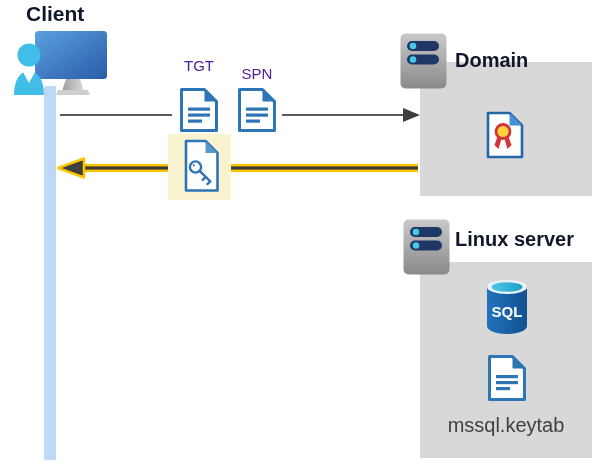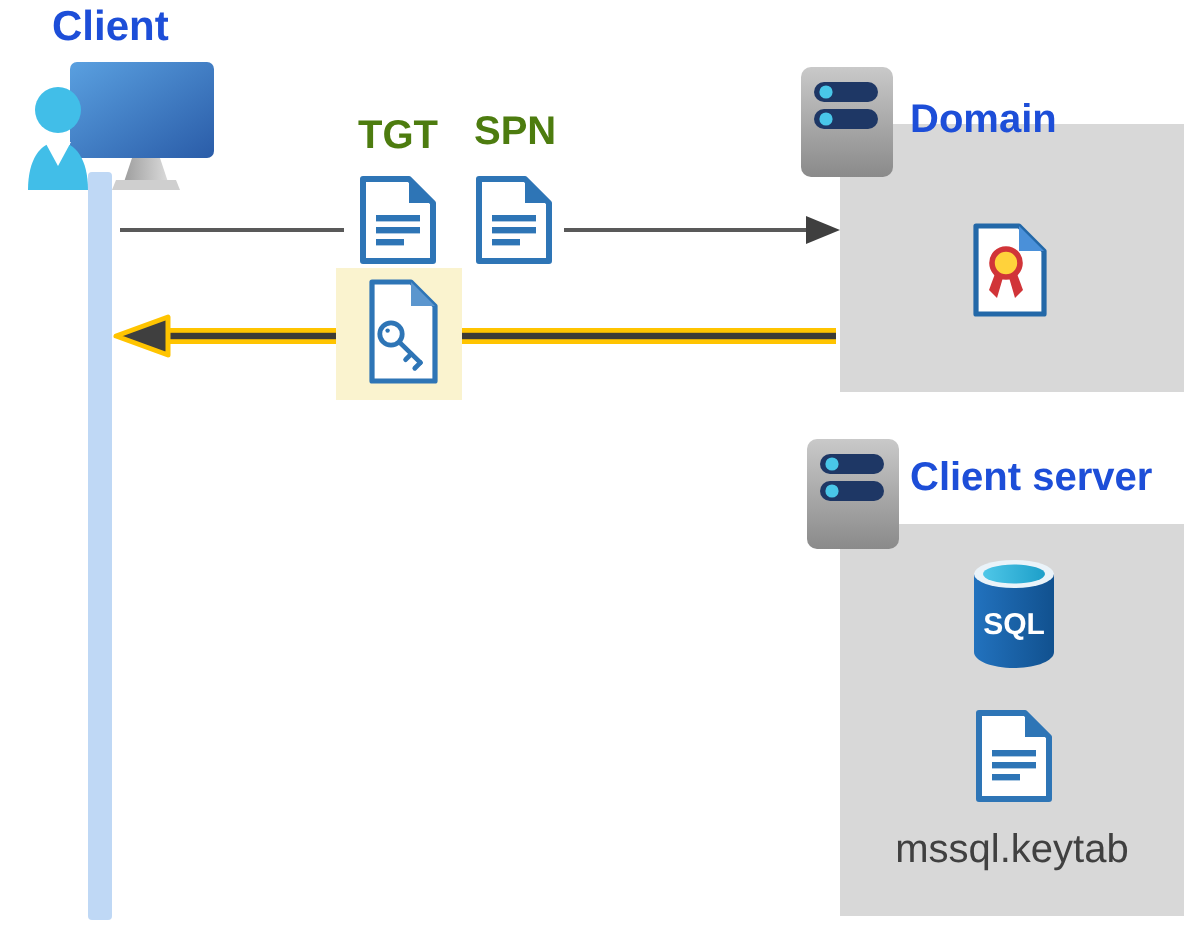--- a/index.html
+++ b/index.html
@@ -1,30 +1,30 @@
 <!DOCTYPE html>
 <html><head>
 <meta charset="utf-8">
 <style>
   html,body{margin:0;padding:0;background:#fff;}
   .canvas{position:relative;width:600px;height:468px;background:#ffffff;overflow:hidden;
           font-family:"Liberation Sans","DejaVu Sans",sans-serif;}
   .abs{position:absolute;}
-  .title{font-weight:700;color:#1d4ed8;font-size:21px;line-height:25px;white-space:nowrap;}
-  .subtle{color:#4d7c0f;font-size:20px;white-space:nowrap;font-weight:bold;}
+  .title{font-weight:700;color:#0f172a;font-size:21px;line-height:25px;white-space:nowrap;}
+  .subtle{color:#4c1d95;font-size:15px;white-space:nowrap;}
   .client-label{left:26px;top:1px;}
   .client-icon{left:12px;top:30px;}
   .lifeline{left:44px;top:86px;width:12px;height:374px;background:#BFD8F5;border-radius:2px;}
   .req-line{left:60px;top:114px;width:344px;height:2px;background:#595959;}
   .req-head{left:403px;top:108px;width:0;height:0;
             border-top:7px solid transparent;border-bottom:7px solid transparent;
             border-left:17px solid #3F3F3F;}
   .doc-backing{left:172px;top:84px;width:110px;height:50px;background:#ffffff;}
   .tgt-label{left:179px;top:57px;width:40px;text-align:center;}
-  .spn-label{left:237px;top:55px;width:40px;}
+  .spn-label{left:237px;top:65px;width:40px;text-align:center;}
   .tgt-doc{left:179px;top:87px;}
   .spn-doc{left:237px;top:87px;}
   .resp-arrow{left:56px;top:155px;}
   .highlight{left:168px;top:134px;width:63px;height:66px;background:#FAF3CF;}
   .key-doc{left:184px;top:139px;}
   .dc-box{left:420px;top:62px;width:172px;height:134px;background:#D8D8D8;}
   .dc-server{left:400px;top:33px;}
   .dc-label{left:455px;top:5px;font-size:20px;margin-top:43px;}
   .cert-icon{left:486px;top:111px;}
   .ls-box{left:420px;top:262px;width:172px;height:196px;background:#D8D8D8;}
@@ -136,21 +136,21 @@
   </svg>
 
   <div class="abs ls-box"></div>
   <svg class="abs ls-server" width="47" height="56" viewBox="0 0 47 56">
     <rect x="0.5" y="0.5" width="46" height="55" rx="5" fill="url(#srvGrad)"></rect>
     <rect x="7" y="8" width="32" height="10" rx="5" fill="#1E3765"></rect>
     <rect x="7" y="21.5" width="32" height="10" rx="5" fill="#1E3765"></rect>
     <circle cx="13" cy="13" r="3.3" fill="#49C7E9"></circle>
     <circle cx="13" cy="26.5" r="3.3" fill="#49C7E9"></circle>
   </svg>
-  <div class="abs title ls-label">Client server</div>
+  <div class="abs title ls-label">Linux server</div>
 
   <svg class="abs sql-icon" width="44" height="58" viewBox="0 0 44 58">
     <defs>
       <linearGradient id="sqlBody" x1="0" y1="0" x2="1" y2="0">
         <stop offset="0" stop-color="#2272BE"></stop>
           <stop offset="1" stop-color="#11518F"></stop>
       </linearGradient>
       <linearGradient id="sqlTop" x1="0" y1="0" x2="1" y2="0">
         <stop offset="0" stop-color="#4FC7E8"></stop>
           <stop offset="1" stop-color="#1D9FC9"></stop>

